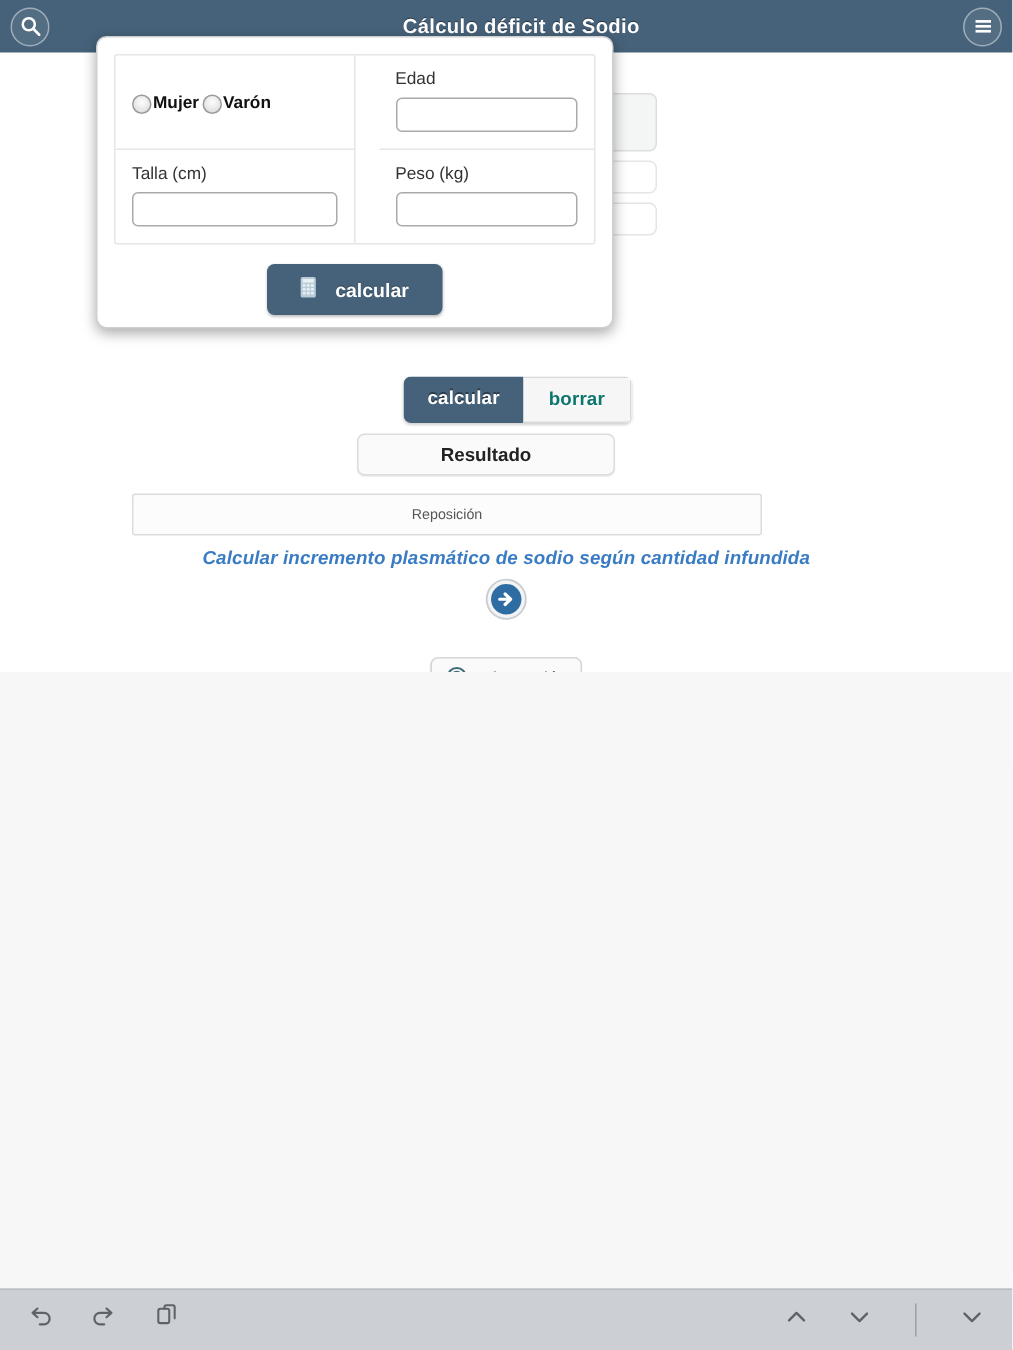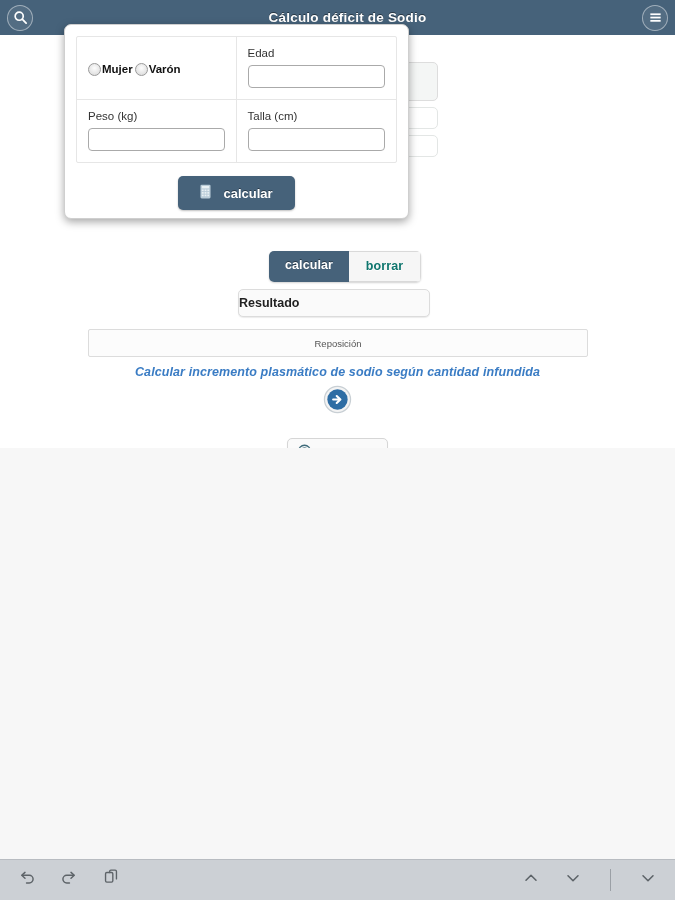--- a/index.html
+++ b/index.html
@@ -121,37 +121,37 @@
     color: #0f766e;
     border: 1px solid #d9d9d9;
     border-left: none;
     text-shadow: 0 1px 0 #ffffff;
   }
 
   
   .resultado-box {
     position: absolute;
     left: 238px; top: 254px;
-    width: 192px; height: 28px;
+    width: 172px; height: 28px;
     background: #fafafa;
     border: 1px solid #dcdcdc;
     border-radius: 5px;
-    display: flex; align-items: center; 
+    display: flex; align-items: center; justify-content: center;
     font-size: 12.5px;
     font-weight: bold;
     color: #222222;
     text-shadow: 0 1px 0 #ffffff;
     box-shadow: 0 1px 1px rgba(0,0,0,.08);
   }
 
   
   .repo-box {
     position: absolute;
     left: 88px; top: 294px;
-    width: 500px; height: 28px;
+    width: 420px; height: 28px;
     background: #fcfcfc;
     border: 1px solid #dcdcdc;
     border-radius: 2px;
     display: flex; align-items: center; justify-content: center;
     font-size: 9.5px;
     color: #555555;
   }
 
   
   .calc-link {
@@ -214,21 +214,21 @@
     border: 1px solid #e6e6e6;
     border-radius: 2px;
     display: grid;
     grid-template-columns: 1fr 1fr;
   }
   .cell {
     padding: 10px 11px 11px 11px;
     border-right: 1px solid #e6e6e6;
     border-bottom: 1px solid #e6e6e6;
   }
-  .cell:nth-child(2n) { border-right: none; }
+  .cell:nth-child(2n) { border-right: none; margin-left: 16px; }
   .cell.r2 { border-bottom: none; }
   .cell-label {
     font-size: 11.5px;
     color: #333333;
     margin-bottom: 6px;
     display: block;
   }
   .cell.radio-cell {
     display: flex;
     align-items: center;
@@ -401,26 +401,26 @@
           <span class="radio-label">Varón</span>
         </label>
       </div>
 
       <div class="cell">
         <span class="cell-label">Edad</span>
         <input class="txt-input" type="text" value="" style="">
       </div>
 
       <div class="cell r2">
+        <span class="cell-label">Talla (cm)</span>
+        <input class="txt-input" type="text" value="" style="">
+      </div>
+
+      <div class="cell r2">
         <span class="cell-label">Peso (kg)</span>
-        <input class="txt-input" type="text" value="" style="">
-      </div>
-
-      <div class="cell r2">
-        <span class="cell-label">Talla (cm)</span>
         <input class="txt-input" type="text" value="" style="">
       </div>
     </div>
 
     <div class="modal-calc-wrap">
       <button class="modal-calc-btn">
         <span>
           <svg width="11" height="15" viewBox="0 0 12 16">
             <rect x="0.5" y="0.5" width="11" height="15" rx="1.4" fill="#b9ccd8"></rect>
             <rect x="2" y="2" width="8" height="2.6" fill="#e9f1f5"></rect>

